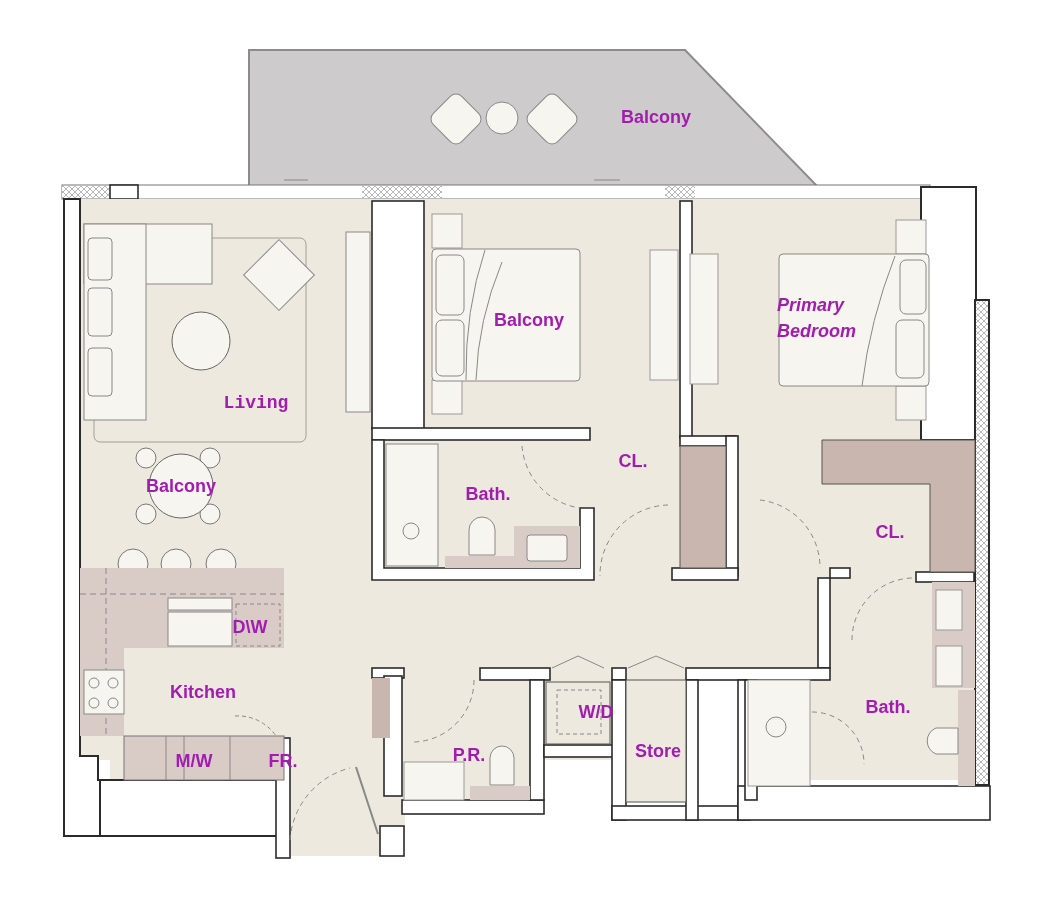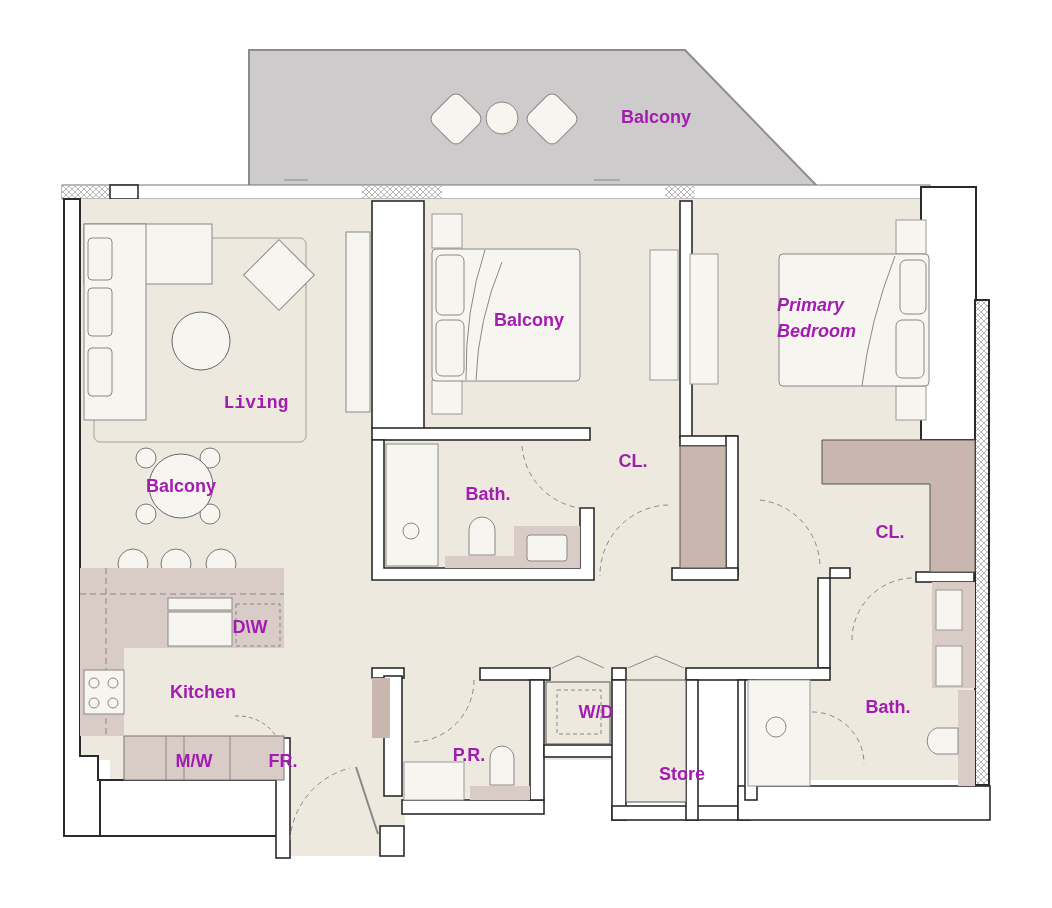--- a/index.html
+++ b/index.html
@@ -211,16 +211,16 @@
 <div class="lbl" style="left:181px; top:486px;">Balcony</div>
 <div class="lbl" style="left:196px; top:692px;margin-left:7px;">Kitchen</div>
 <div class="lbl" style="left:529px; top:320px;">Balcony</div>
 <div class="lbl two" style="left:827px; top:318px;">Primary Bedroom</div>
 <div class="lbl" style="left:488px; top:494px;">Bath.</div>
 <div class="lbl" style="left:633px; top:461px;">CL.</div>
 <div class="lbl" style="left:890px; top:532px;">CL.</div>
 <div class="lbl" style="left:888px; top:707px;">Bath.</div>
 <div class="lbl" style="left:469px; top:755px;">P.R.</div>
 <div class="lbl" style="left:596px; top:712px;">W/D</div>
-<div class="lbl" style="left:658px; top:774px;margin-left:24px;">Store</div>
+<div class="lbl" style="left:658px; top:751px;">Store</div>
 <div class="lbl" style="left:250px; top:627px;">D\W</div>
 <div class="lbl" style="left:194px; top:761px;">M/W</div>
 <div class="lbl" style="left:249px; top:761px;margin-left:34px;">FR.</div>
 
 </body></html>

